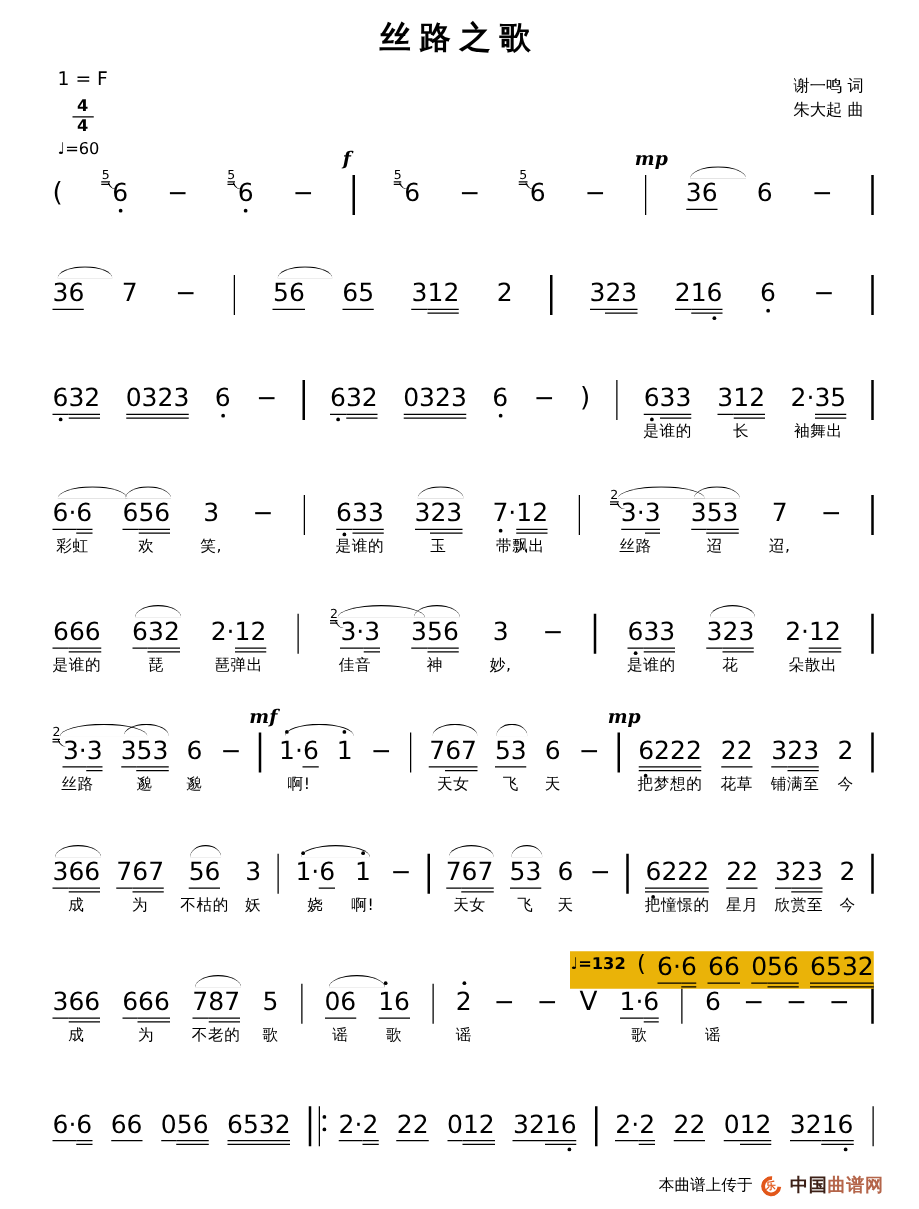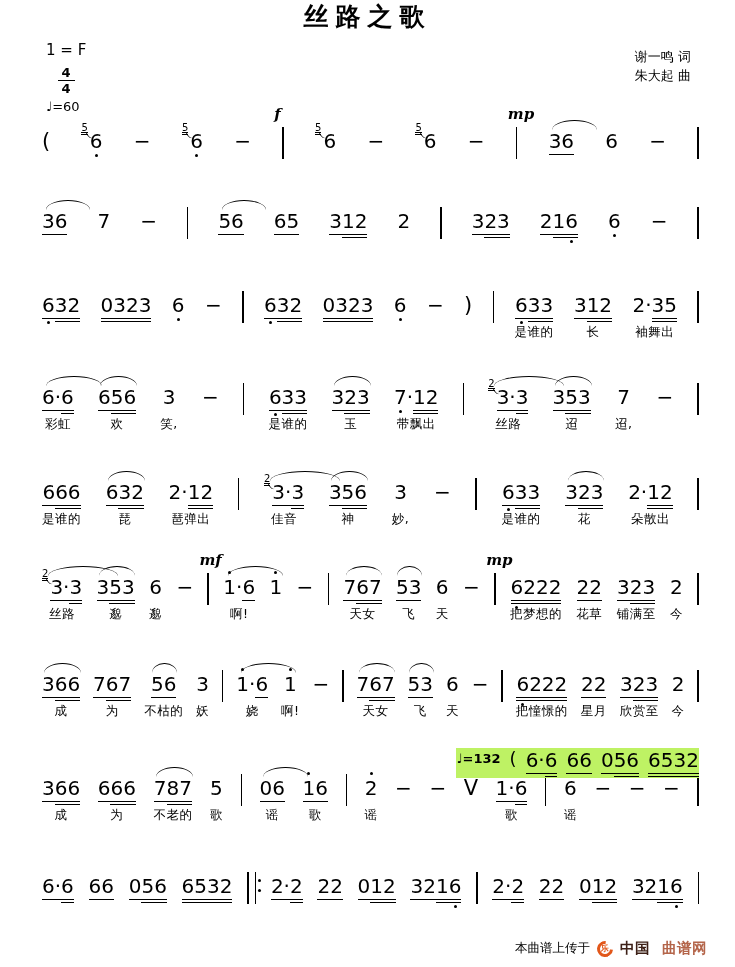--- a/index.html
+++ b/index.html
@@ -1,17 +1,17 @@
 <!DOCTYPE html>
 <html><head>
 <meta charset="utf-8">
 <style>
   html,body{margin:0;padding:0;background:#fff;}
   body{width:735px;height:967px;position:relative;font-family:"DejaVu Sans",sans-serif;color:#000;overflow:hidden;}
-  .title{text-align:center;font-size:25px;font-weight:bold;letter-spacing:7px;padding-top:0;font-family:"DejaVu Serif",serif;}
+  .title{text-align:center;font-size:25px;font-weight:bold;letter-spacing:7px;padding-top:13px;font-family:"DejaVu Serif",serif;}
   .hdr{position:relative;height:66px;margin:6px 44px 0 46px;}
   .keys{position:absolute;left:0;top:2px;font-size:15px;}
   .keyrow{display:flex;align-items:center;gap:7px;flex-direction:column;}
   .frac{display:inline-flex;flex-direction:column;align-items:center;font-size:13px;line-height:13px;font-weight:bold;}
   .frac .num{padding:0 4px 1px;}
   .frac .den{border-top:1.2px solid #000;padding:1px 4px 0;}
   .tempo{margin-top:4px;font-size:13px;}
   .credits{position:absolute;right:0;top:8px;text-align:right;font-size:13px;line-height:19px;margin-left:44px;}
   .sheet{padding:0 36px 0 42px;}
   .line{display:flex;justify-content:space-between;align-items:flex-start;position:relative;}
@@ -42,28 +42,28 @@
   .slur{position:absolute;top:-9px;left:6%;width:96%;height:9px;border-top:1.4px solid #000;border-radius:50% 50% 0 0/100% 100% 0 0;pointer-events:none;}
   .slur.w2{width:175%;left:14%;}
   .above{position:absolute;font-size:15px;white-space:nowrap;}
   .dyn{font-family:"DejaVu Serif",serif;font-style:italic;font-weight:bold;}
   .bar{width:1.5px;background:#000;height:32px;margin-top:14px;position:relative;}
   .bar .above.dyn{top:-22px;left:-8px;}
   .cell > .above.rit, .sym-cell > .above.rit{top:0;left:2px;font-family:"DejaVu Sans Mono",monospace;font-weight:bold;font-size:12px;}
   .bar.rpt{width:6px;background:none;border-left:2.6px solid #000;border-right:1.3px solid #000;}
   .bar.rpt::after{content:"";position:absolute;right:-6px;top:7px;width:3px;height:3px;border-radius:50%;background:#000;box-shadow:0 10px 0 0 #000;}
   .lyr{height:17px;font-size:12.5px;margin-top:1px;white-space:nowrap;letter-spacing:0.5px;}
-  .overlay{position:absolute;right:0;top:-12px;display:flex;align-items:flex-start;gap:9px;background:#bef264;}
+  .overlay{position:absolute;right:0;top:-12px;display:flex;align-items:flex-start;gap:9px;background:#eab308;}
   .overlay .cell{padding-top:0;}
   .overlay .tmp{font-size:13px;font-weight:bold;margin-top:3px;}
   .overlay .op{font-size:18px;margin-top:0;}
   .footer{position:absolute;right:28px;bottom:9px;display:flex;align-items:center;gap:7px;font-size:12.5px;}
   .site{font-weight:bold;font-size:14.5px;letter-spacing:0.5px;}
   .site .cn{color:var(--site-dark,#3d2017);}
-  .site .qp{color:var(--site-red,#b4654a);padding-left:12px;}
+  .site .qp{color:var(--site-red,#b4654a);}
   .logo{width:16px;height:16px;border:3.5px solid var(--logo-orange,#e2571a);border-right-color:transparent;border-radius:50%;box-sizing:border-box;position:relative;transform:rotate(-40deg);}
   .logo i{position:absolute;left:1px;top:-1px;transform:rotate(40deg);font-style:normal;font-size:8px;color:var(--logo-orange,#e2571a);font-weight:bold;}
 </style>
 </head>
 <body style="--logo-orange: #e2571a; --site-dark: #3d2017; --site-red: #b4654a;">
 
 <div class="title">丝路之歌</div>
 
 <div class="hdr">
   <div class="keys">

